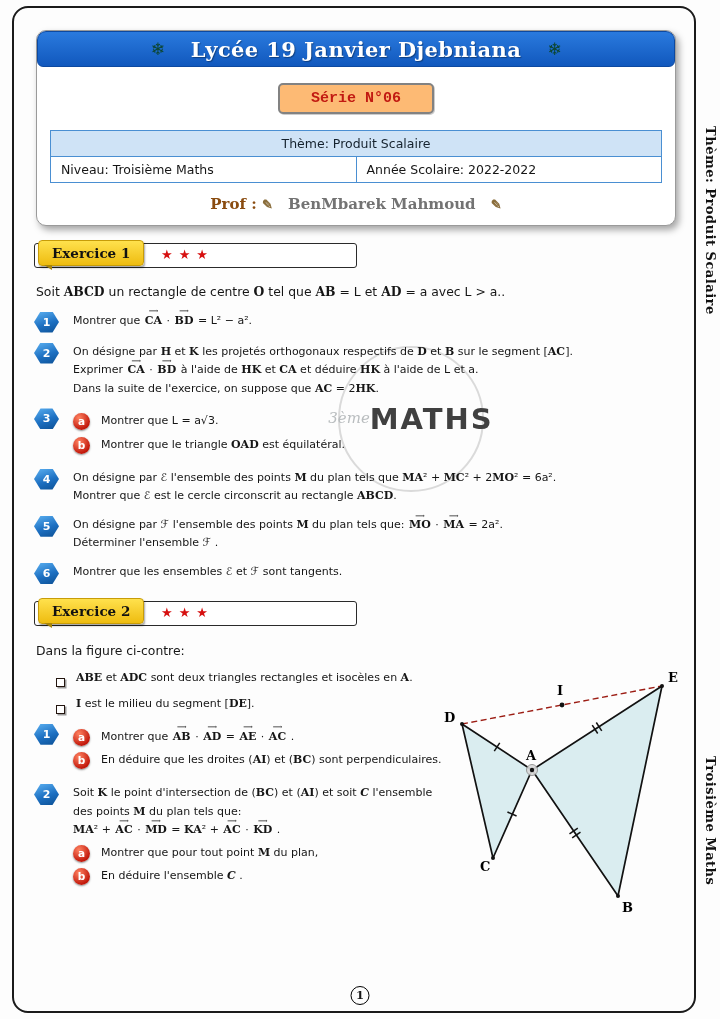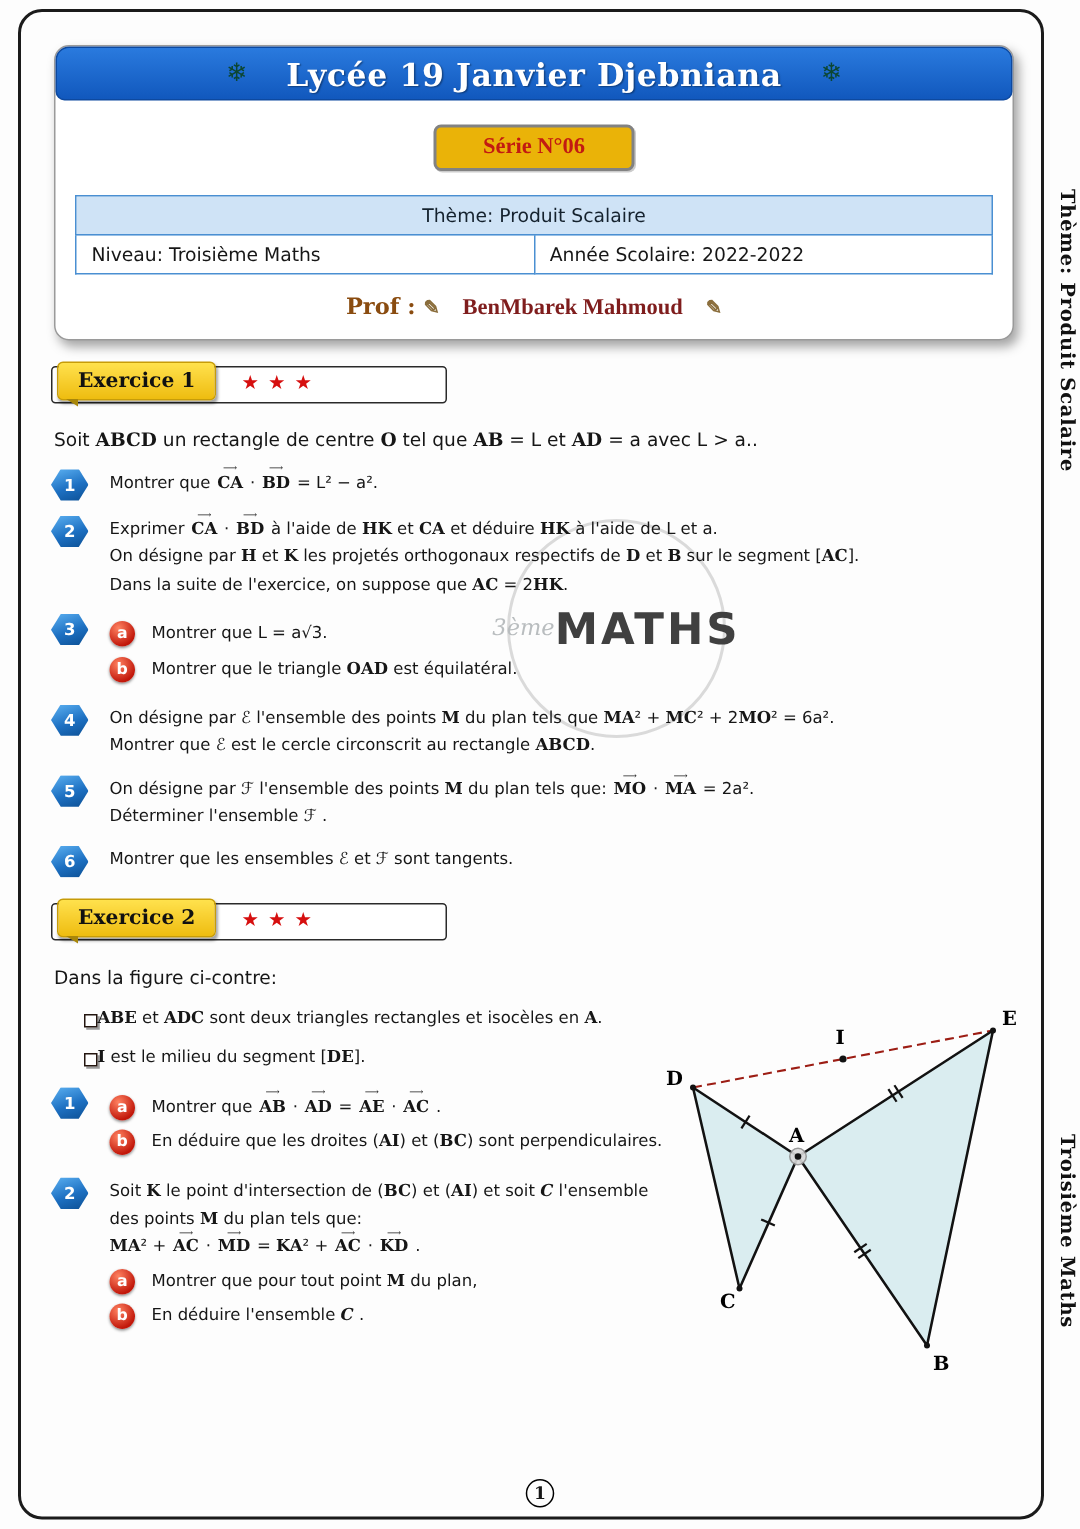--- a/index.html
+++ b/index.html
@@ -53,38 +53,38 @@
   .snow { color:#0c4631; font-size:17px; line-height:1; }
   .school {
     color:#fff; font-family:"DejaVu Serif",serif; font-weight:700;
     font-size:21px; letter-spacing:.4px;
     text-shadow:1px 1px 1px rgba(0,0,0,.35);
   }
   .serie {
     width:fit-content; margin:16px auto 0 auto;
     border:2px solid #828282; border-radius:5px;
     padding:5px 31px;
-    font-family:Liberation Serif, serif; font-weight:700; font-size:15px;
-    color:#c21a12; background:#eab308;
+    font-family:Liberation Mono, monospace; font-weight:700; font-size:15px;
+    color:#c21a12; background:#fdba74;
     box-shadow:1px 1px 0 #ccc;
   }
   table.meta {
     width:calc(100% - 26px); margin:16px 13px 0 13px;
     border-collapse:collapse; font-size:12.5px;
   }
   table.meta td { border:1px solid #4a8fd2; padding:5px 10px; }
   td.thead { background:#cfe3f6; text-align:center; color:#15222e; }
   td.niveau { width:50%; }
   td.annee { border-left:1px dashed #4a8fd2; }
   .prof { text-align:center; margin-top:12px; font-family:"DejaVu Serif",serif; font-weight:700; font-size:15px; }
   .prof-label { color:#8a4c10; }
-  .prof-name { color:#7f1d1d; margin:0 10px;font-family:Liberation Serif, serif; }
+  .prof-name { color:#737373; margin:0 10px; }
   .pen { color:#8a6d3b; font-size:13px; }
   
-  .exhead { position:relative; height:25px; width:264px; margin:17px 4px 0 4px;
+  .exhead { position:relative; height:25px; width:323px; margin:17px 4px 0 4px;
     border:1.5px solid #2a2a2a; border-radius:3px; background:#fff; }
   .extag {
     position:absolute; left:3px; top:-4px;
     background:linear-gradient(#ffe14d,#eebc10);
     border:1px solid #c79c08; border-radius:4px;
     padding:4px 13px;
     font-family:"DejaVu Serif",serif; font-weight:700; font-size:13.5px; color:#111;
     box-shadow:1px 2px 2px rgba(0,0,0,.35);
   }
   .extag::after {
@@ -113,21 +113,21 @@
   .mv { font-family:"DejaVu Serif",serif; font-weight:700; }
   .setc { font-family:"DejaVu Serif",serif; font-weight:700; font-style:italic; }
   .vec { font-family:"DejaVu Serif",serif; font-weight:700; position:relative; display:inline-block; margin:0 1px; }
   .vec::before {
     content:"⟶"; position:absolute; left:50%; transform:translateX(-50%);
     top:-0.8em; font-size:0.6em; font-weight:400;
   }
   
   .ex2wrap { position:relative; margin-top:16px; min-height:318px; }
   .ex2text { width:444px; }
-  .brow { display:flex; margin:7px 0 7px 26px; align-items:center; }
+  .brow { display:flex; gap:11px; margin:7px 0 7px 26px; align-items:flex-end; }
   .sq { flex:0 0 auto; width:9px; height:9px; margin-top:4px; border:1.6px solid #23150f; box-shadow:1.5px 1.5px 0 #9b9b9b; background:#fff; }
   .fig { position:absolute; top:28px; right:2px; }
   .fig text { font-family:"DejaVu Serif",serif; font-weight:700; font-size:13px; fill:#000; }
   
   .pagenum {
     position:absolute; left:50%; transform:translateX(-50%); top:986px;
     width:19px; height:19px; border:1.4px solid #000; border-radius:50%;
     background:#fdfdfd; text-align:center; line-height:17px;
     font-family:"DejaVu Serif",serif; font-weight:700; font-size:11.5px; z-index:2;
   }
@@ -178,22 +178,22 @@
   <div class="item">
     <span class="hex">1</span>
     <div class="itext">
       <p class="line">Montrer que <span class="vec">CA</span> · <span class="vec">BD</span> = L² − a².</p>
     </div>
   </div>
 
   <div class="item">
     <span class="hex">2</span>
     <div class="itext">
+      <p class="line">On désigne par <span class="mv">H</span> et <span class="mv">K</span> les projetés orthogonaux respectifs de <span class="mv">D</span> et <span class="mv">B</span> sur le segment [<span class="mv">AC</span>].</p>
       <p class="line">Exprimer <span class="vec">CA</span> · <span class="vec">BD</span> à l'aide de <span class="mv">HK</span> et <span class="mv">CA</span> et déduire <span class="mv">HK</span> à l'aide de L et a.</p>
-      <p class="line">On désigne par <span class="mv">H</span> et <span class="mv">K</span> les projetés orthogonaux respectifs de <span class="mv">D</span> et <span class="mv">B</span> sur le segment [<span class="mv">AC</span>].</p>
       <p class="line">Dans la suite de l'exercice, on suppose que <span class="mv">AC</span> = 2<span class="mv">HK</span>.</p>
     </div>
   </div>
 
   <div class="item">
     <span class="hex">3</span>
     <div class="itext">
       <div class="sub">
         <span class="ab">a</span>
         <p class="line">Montrer que L = a√3.</p>

